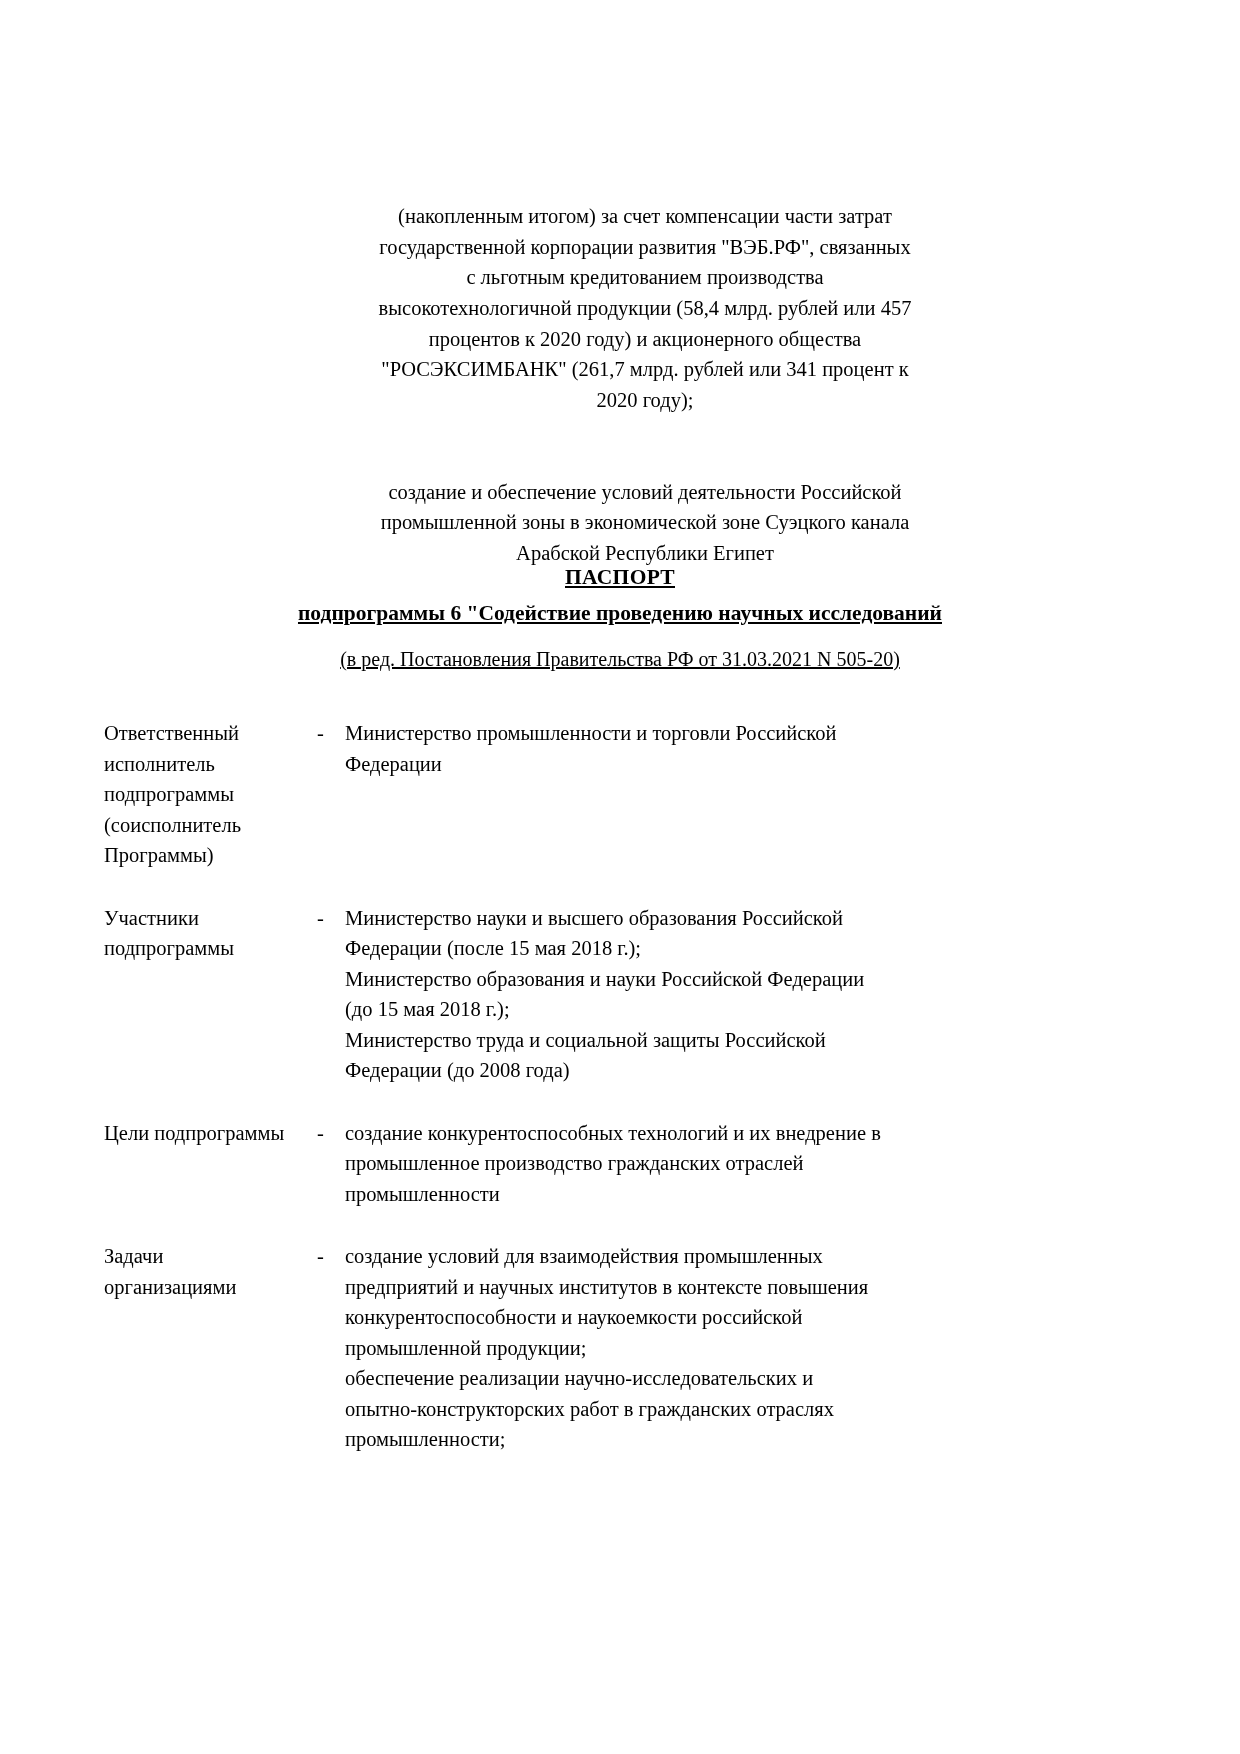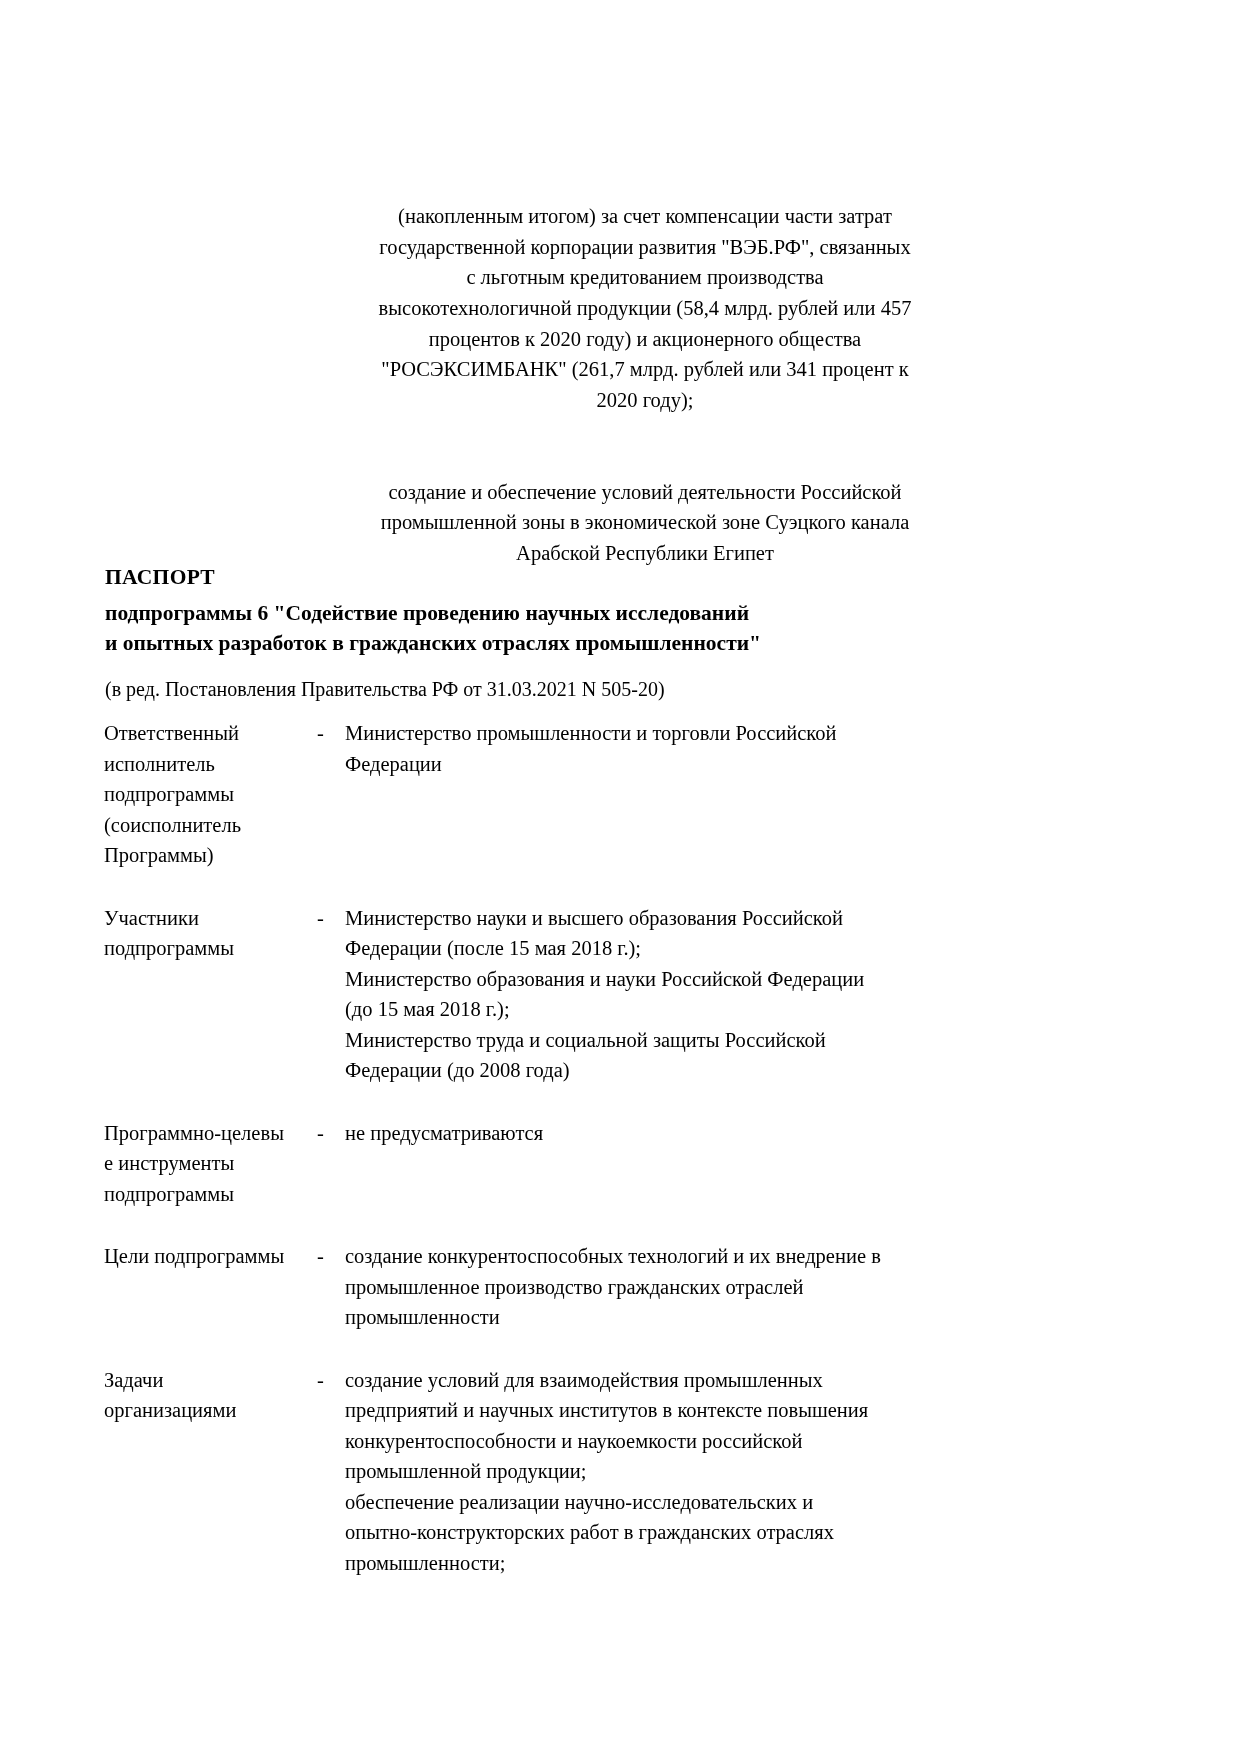--- a/index.html
+++ b/index.html
@@ -32,23 +32,25 @@
     white-space: pre-wrap;
   }
   .intro-para {
     margin: 0;
     text-indent: 0;
   }
 
   
   .doc-heading {
     position: absolute;
-    left: 105px;
+    left: 120px;
     top: 560px;
     width: 1000px;
+    text-align: center;
+    text-decoration: underline;
   }
   .heading-main {
     font-size: 21.5px;
     font-weight: bold;
     line-height: 34px;
     letter-spacing: 0.3px;
   }
   .heading-sub {
     font-size: 21.5px;
     font-weight: bold;
@@ -115,21 +117,20 @@
 2020 году);</p>
     <p class="intro-para">создание и обеспечение условий деятельности Российской
 промышленной зоны в экономической зоне Суэцкого канала
 Арабской Республики Египет</p>
   </div>
 
   <div class="doc-heading">
     <div class="heading-main">ПАСПОРТ</div>
     <div class="heading-sub">
       <span class="subline">подпрограммы 6 "Содействие проведению научных исследований</span>
-      <span class="subline">и опытных разработок в гражданских отраслях промышленности"</span>
     </div>
     <div class="heading-ref">(в ред. Постановления Правительства РФ от 31.03.2021 N 505-20)</div>
   </div>
 
   <table class="passport-table">
     <tbody>
 
       <tr>
         <td class="col-label">
           <span class="cell-text">Ответственный
@@ -158,33 +159,20 @@
         <td class="col-value">
           <span class="cell-text">Министерство науки и высшего образования Российской
 Федерации (после 15 мая 2018 г.);
 Министерство образования и науки Российской Федерации
 (до 15 мая 2018 г.);
 Министерство труда и социальной защиты Российской
 Федерации (до 2008 года)</span>
         </td>
       </tr>
 
-      <tr>
-        <td class="col-label">
-          <span class="cell-text">Программно-целевы
-е инструменты
-подпрограммы</span>
-        </td>
-        <td class="col-dash">
-          <span>-</span>
-        </td>
-        <td class="col-value">
-          <span class="cell-text">не предусматриваются</span>
-        </td>
-      </tr>
 
       <tr>
         <td class="col-label">
           <span class="cell-text">Цели подпрограммы</span>
         </td>
         <td class="col-dash">
           <span>-</span>
         </td>
         <td class="col-value">
           <span class="cell-text">создание конкурентоспособных технологий и их внедрение в

